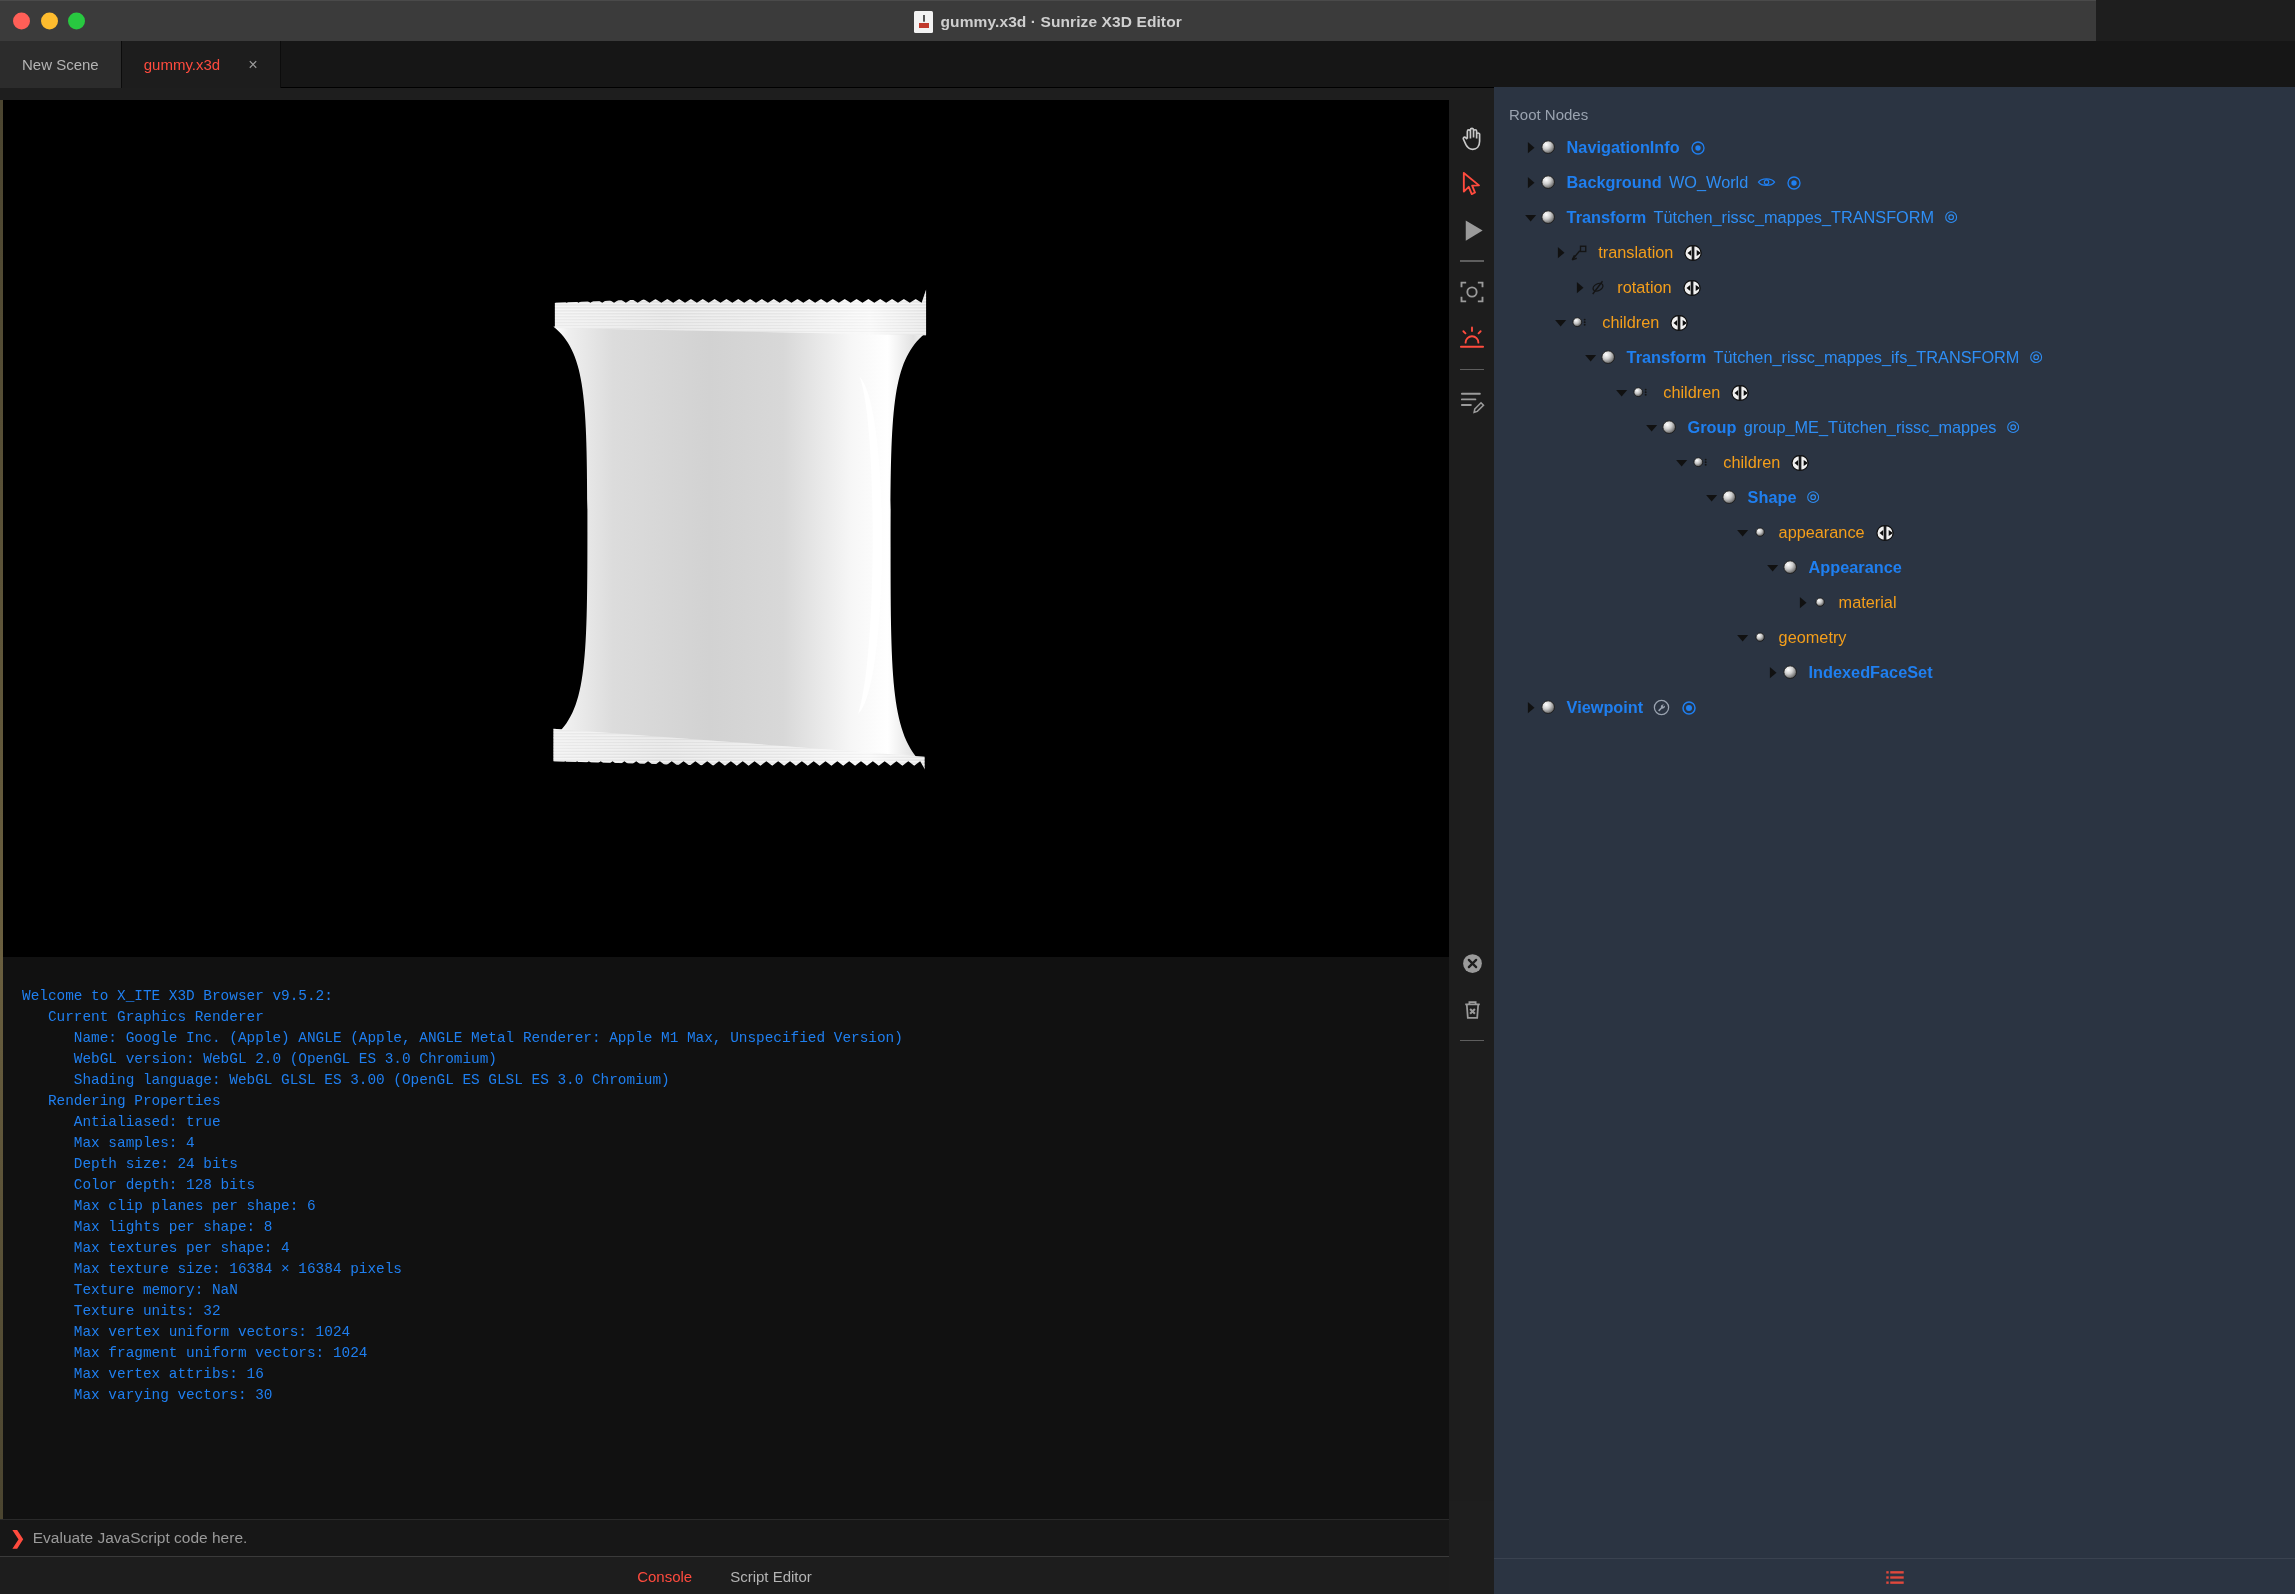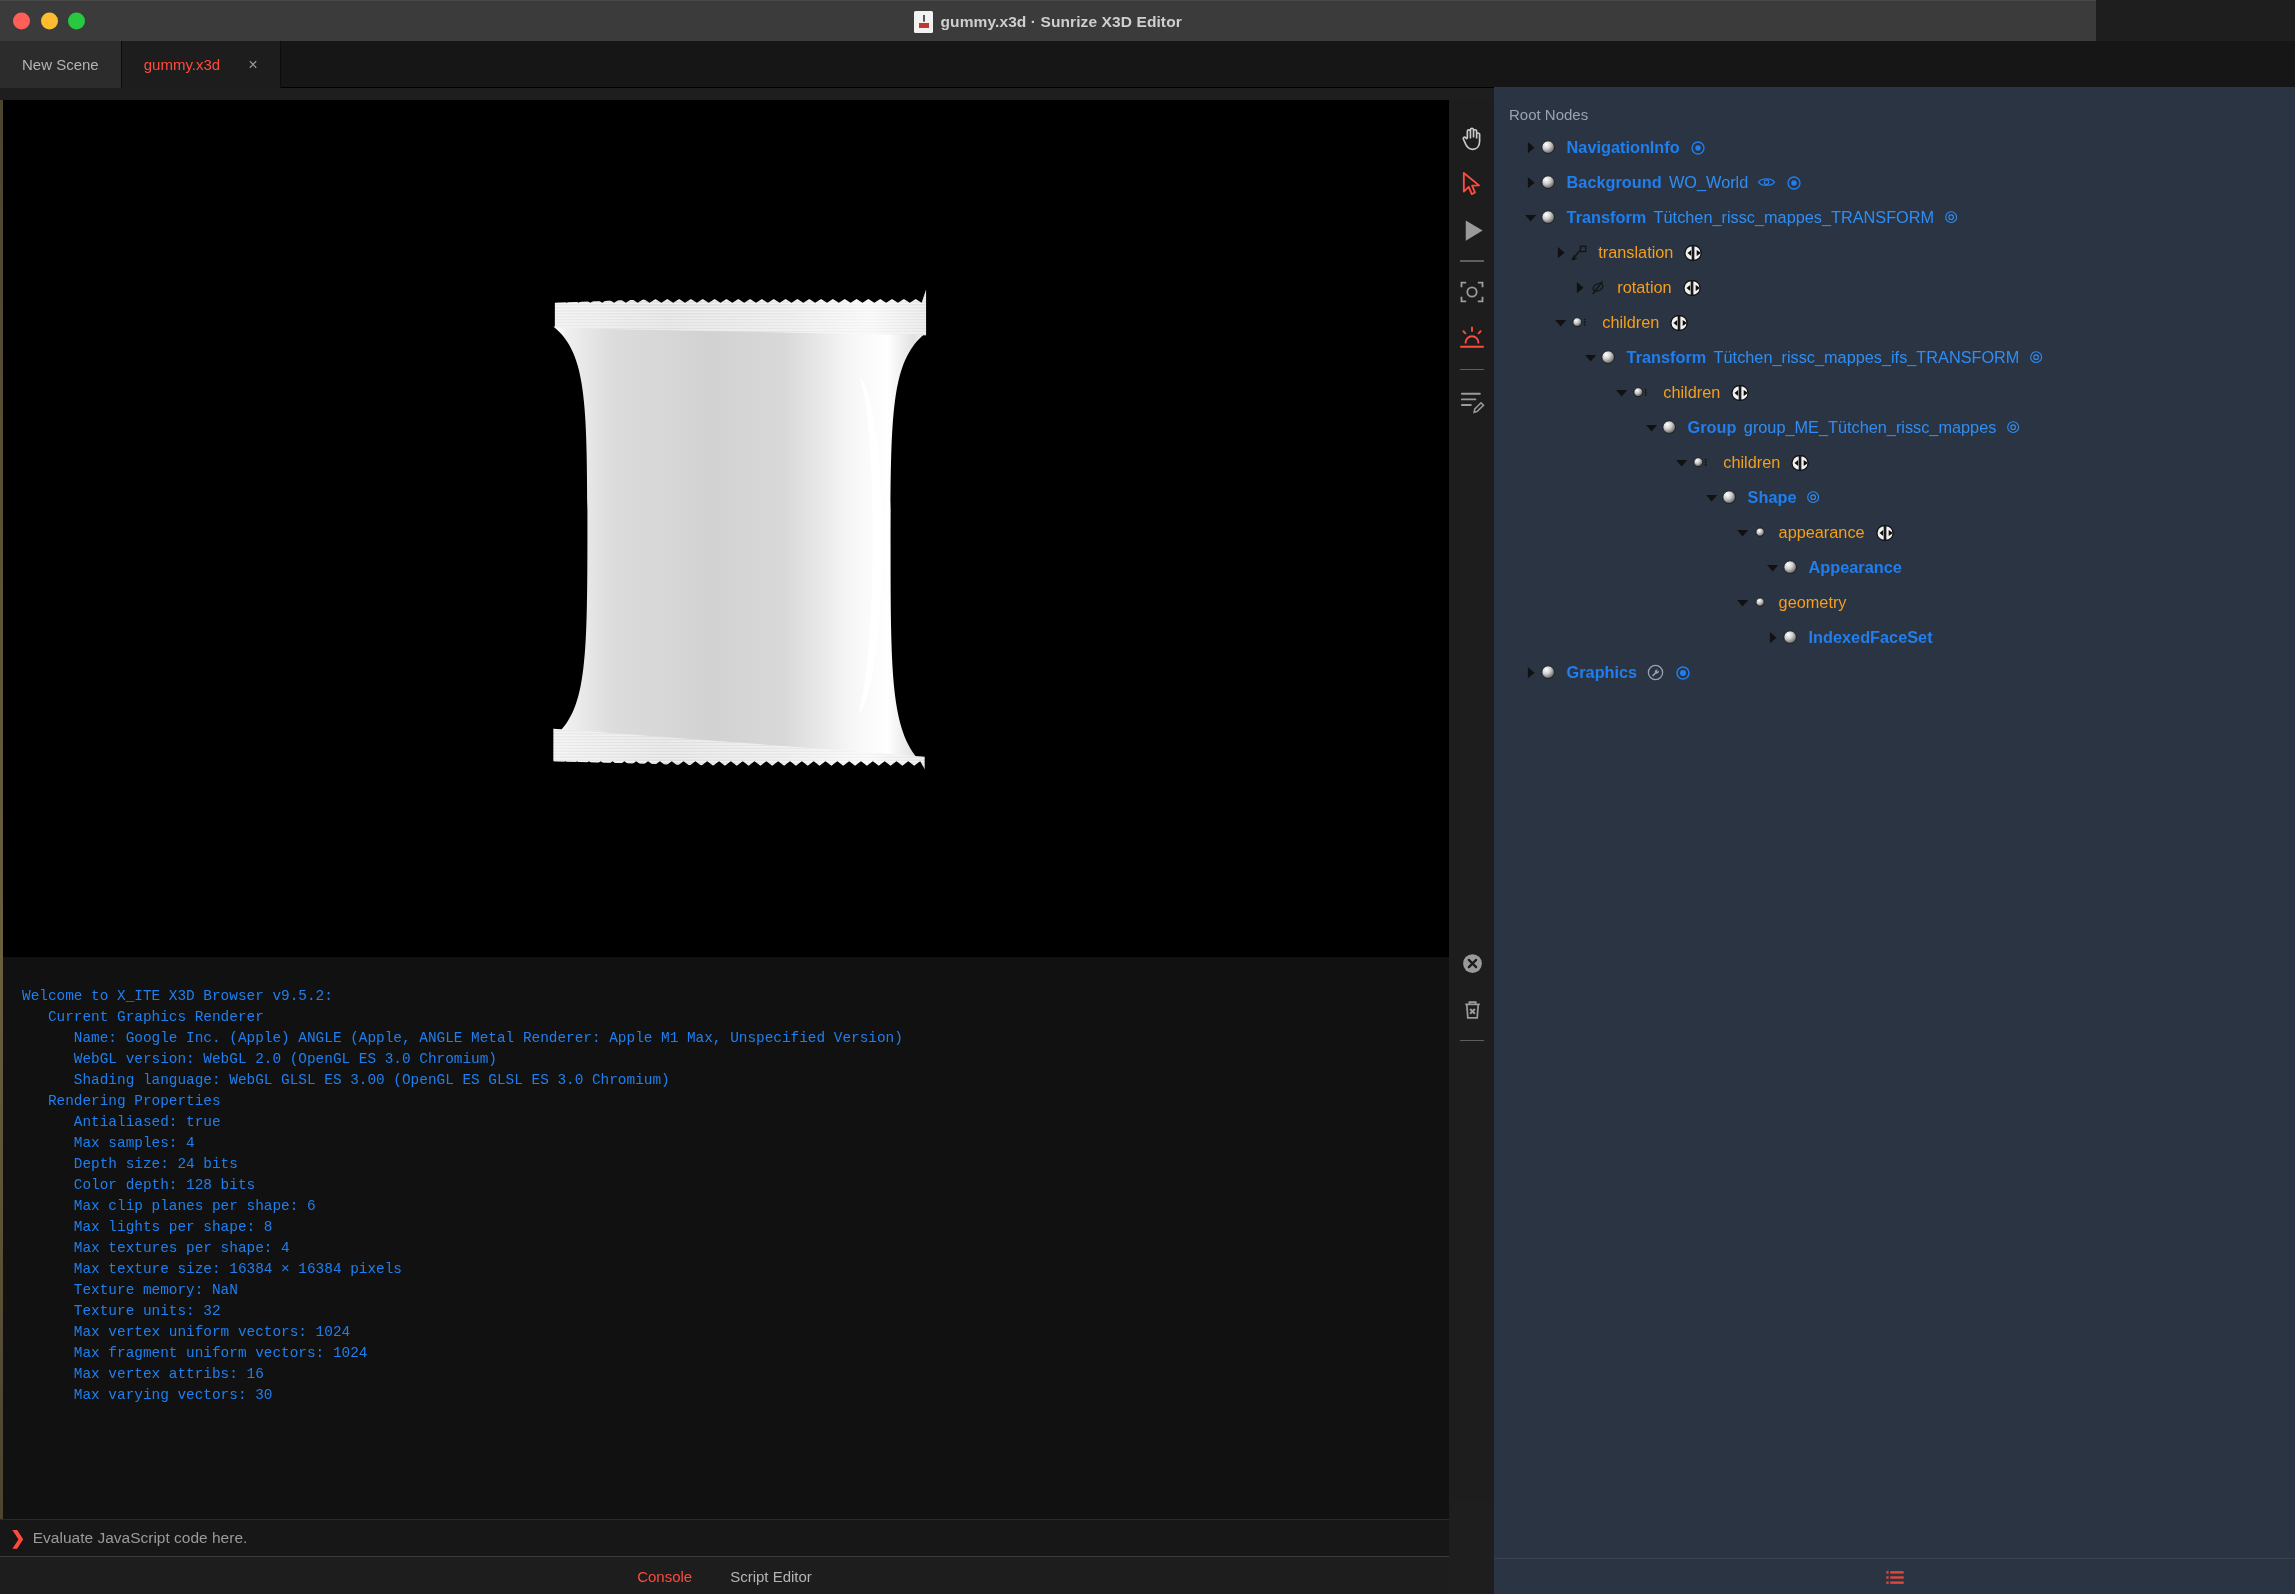--- a/index.html
+++ b/index.html
@@ -674,38 +674,58 @@
         <stop offset="0" stop-color="#ffffff"></stop>
                   <stop offset="0.45" stop-color="#cfcfcf"></stop>
         <stop offset="1" stop-color="#5a5a5a"></stop>
                 </radialGradient>
               </defs>
       <circle cx="11" cy="11" r="8.5" fill="url(#bs)" stroke="#171717" stroke-width="1.2"></circle>
             </svg>
           </span>
           <span class="nname">Appearance</span>
         </div>
-        <div class="row" style="padding-left: 239px;">
-          <span class="tw">
-            <svg width="13.3" height="13.3" viewBox="0 0 12 12">
-              <polygon points="1,3.5 11,3.5 6,9.5" fill="#111"></polygon>
+        <div class="row" style="padding-left: 299px;">
+          <span class="tw">
+            <svg width="13.3" height="13.3" viewBox="0 0 12 12">
+              <polygon points="3.5,1 9.5,6 3.5,11" fill="#111"></polygon>
             </svg>
           </span>
           <span class="bullet">
             <svg width="16.3" height="16.3" viewBox="0 0 22 22">
       <defs>
                 <radialGradient id="bsf" cx="35%" cy="30%" r="75%">
         <stop offset="0" stop-color="#ffffff"></stop>
                   <stop offset="0.5" stop-color="#c0c0c0"></stop>
         <stop offset="1" stop-color="#4e4e4e"></stop>
                 </radialGradient>
               </defs>
       <circle cx="11" cy="11" r="5.6" fill="url(#bsf)" stroke="#141414" stroke-width="1.1"></circle>
             </svg>
           </span>
+          <span class="fname">material</span>
+        </div>
+        <div class="row" style="padding-left: 239px;">
+          <span class="tw">
+            <svg width="13.3" height="13.3" viewBox="0 0 12 12">
+              <polygon points="1,3.5 11,3.5 6,9.5" fill="#111"></polygon>
+            </svg>
+          </span>
+          <span class="bullet">
+            <svg width="16.3" height="16.3" viewBox="0 0 22 22">
+      <defs>
+                <radialGradient id="bsf" cx="35%" cy="30%" r="75%">
+        <stop offset="0" stop-color="#ffffff"></stop>
+                  <stop offset="0.5" stop-color="#c0c0c0"></stop>
+        <stop offset="1" stop-color="#4e4e4e"></stop>
+                </radialGradient>
+              </defs>
+      <circle cx="11" cy="11" r="5.6" fill="url(#bsf)" stroke="#141414" stroke-width="1.1"></circle>
+            </svg>
+          </span>
           <span class="fname">geometry</span>
         </div>
         <div class="row" style="padding-left: 269px;">
           <span class="tw">
             <svg width="13.3" height="13.3" viewBox="0 0 12 12">
               <polygon points="3.5,1 9.5,6 3.5,11" fill="#111"></polygon>
             </svg>
           </span>
           <span class="bullet">
             <svg width="16.3" height="16.3" viewBox="0 0 22 22">
@@ -732,21 +752,21 @@
       <defs>
                 <radialGradient id="bs" cx="35%" cy="30%" r="75%">
         <stop offset="0" stop-color="#ffffff"></stop>
                   <stop offset="0.45" stop-color="#cfcfcf"></stop>
         <stop offset="1" stop-color="#5a5a5a"></stop>
                 </radialGradient>
               </defs>
       <circle cx="11" cy="11" r="8.5" fill="url(#bs)" stroke="#171717" stroke-width="1.2"></circle>
             </svg>
           </span>
-          <span class="nname">Graphics</span>
+          <span class="nname">Viewpoint</span>
           <span class="icn">
             <svg width="19" height="19" viewBox="0 0 24 24" fill="none" stroke="#9aa3b0" stroke-width="1.6">
       <circle cx="12" cy="12" r="9"></circle>
       <path d="M15.2 8.4a2.9 2.9 0 0 0-3.9 3.5l-3.6 3.6 1.4 1.4 3.6-3.6a2.9 2.9 0 0 0 3.5-3.9l-1.6 1.6-1.2-1.2z" fill="#9aa3b0" stroke="none"></path>
             </svg>
           </span>
           <span class="icn">
             <svg width="18" height="18" viewBox="0 0 24 24" fill="none" stroke="#1f7ff0" stroke-width="2">
       <circle cx="12" cy="12" r="8"></circle>
               <circle cx="12" cy="12" r="4" fill="#1f7ff0" stroke="none"></circle>

